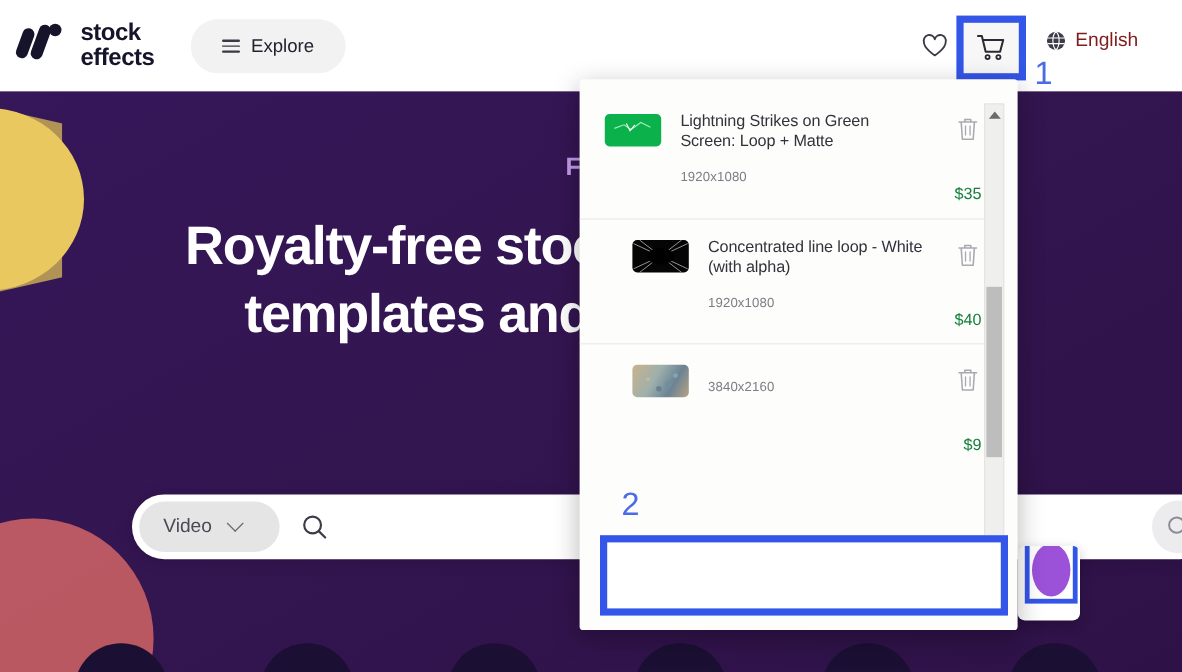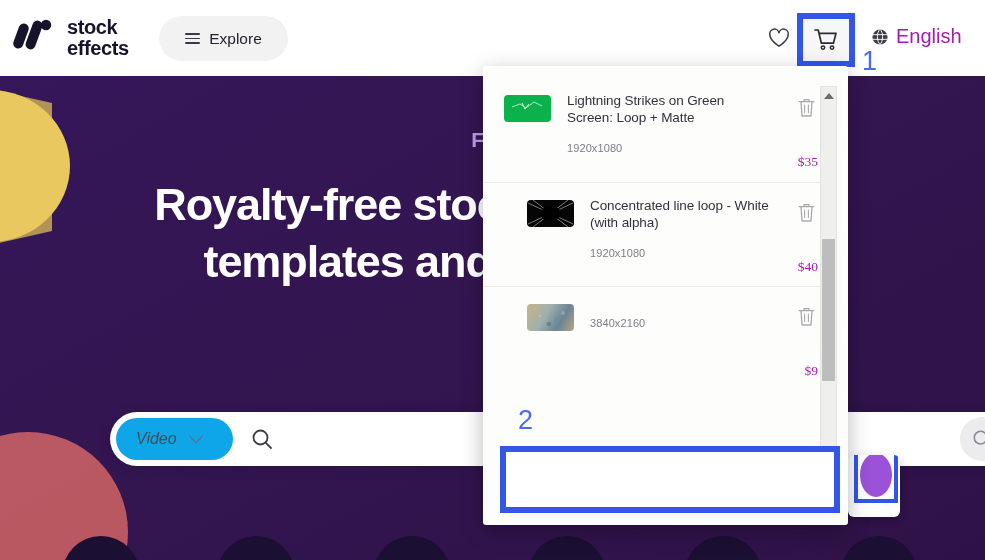--- a/index.html
+++ b/index.html
@@ -45,21 +45,21 @@
     display:flex; align-items:center; justify-content:center; cursor:pointer;
   }
   .step-num {
     position: absolute; font-size: 27px; color: #4a6ae8; font-weight: 400;
     font-family: "Liberation Sans", sans-serif; z-index: 62; line-height: 1;
   }
   .step-1 { left: 862px; top: 48px; }
   .step-2 { left: 518px; top: 407px; }
 
   .lang { position: absolute; left: 871px; top: 25px; display: flex; align-items: center; gap: 7px; cursor: pointer; }
-  .lang-label { font-size: 20px; color: #a21caf; }
+  .lang-label { font-size: 16px; color: #7f1d1d; }
 
   
   .hero {
     position: absolute; left: 0; top: 76px; width: 985px; height: 484px;
     background: linear-gradient(150deg, #35175a 0%, #331550 45%, #2e1247 100%);
     overflow: hidden;
   }
   .blob-yellow-back {
     position: absolute; left: -58px; top: 2px; width: 110px; height: 178px;
     background: #c8a956; opacity: 0.85;
@@ -83,23 +83,23 @@
     font-size: 45px; line-height: 57px; font-weight: 700; color: #ffffff;
     letter-spacing: -1.1px;
   }
 
   .searchbar {
     position: absolute; left: 110px; top: 336px; width: 900px; height: 54px;
     background: #ffffff; border-radius: 27px; display: flex; align-items: center;
     padding: 0 6px; box-shadow: 0 2px 14px rgba(0,0,0,0.13);
   }
   .type-select {
-    height: 42px; min-width: 117px; border-radius: 21px; background: #0ea5e9;
+    height: 42px; min-width: 117px; border-radius: 21px; background: #e5e5e5;
     display: flex; align-items: center; gap: 14px; padding: 0 18px 0 20px;
-    cursor: pointer; border: none; font-style: italic;
+    cursor: pointer; border: none;
   }
   .type-label { font-size: 16px; color: #4a4a57; font-family: "Liberation Sans", sans-serif; }
   .chev { width: 10px; height: 10px; border-right: 1.7px solid #6a6a78; border-bottom: 1.7px solid #6a6a78;
           transform: rotate(45deg) translate(-2px,-2px); }
   .search-ico-wrap { margin-left: 18px; display:flex; align-items:center; cursor:pointer; }
   .search-input {
     flex: 1; border: none; outline: none; font-size: 16px; color: #2a2a36;
     margin-left: 14px; background: transparent; font-family: "Liberation Sans", sans-serif;
   }
   .search-go {
@@ -127,21 +127,21 @@
   .cart-item + .cart-item { border-top: 1px solid #eceae8; padding-left: 44px; }
   .thumb { width: 47px; height: 27px; border-radius: 4px; flex: none; margin-top: 3px; overflow:hidden; position:relative; }
   .thumb.t0 { background: #0bb14b; }
   .thumb.t1 { background: #050505; }
   .thumb.t2 { background: linear-gradient(120deg,#c9b28c 0%,#9fb0ac 40%,#6b8393 70%,#b9a384 100%); }
   .ci-mid { flex: 1; padding-left: 16px; padding-right: 4px; }
   .ci-title { font-size: 13.5px; line-height: 17px; color: #32323c; letter-spacing: -0.1px; }
   .ci-dim { font-size: 11px; color: #7d7d87; margin-top: 16px; letter-spacing: 0.1px; }
   .ci-right { width: 46px; position: relative; flex: none; }
   .trash { position: absolute; right: 4px; top: 5px; cursor: pointer; }
-  .ci-price { position: absolute; right: 2px; top: 62px; font-size: 13.5px; color: #a21caf; font-family: Liberation Serif, serif; }
+  .ci-price { position: absolute; right: 2px; top: 62px; font-size: 13.5px; color: #15803d; }
 
   .scrollbar {
     position: absolute; right: 11px; top: 20px; width: 17px; height: 375px;
     background: #efefed; border: 1px solid #e3e3e0; border-radius: 1px;
   }
   .sb-arrow { position: absolute; left: 0; width: 15px; height: 15px; display:flex; align-items:center; justify-content:center; cursor:pointer; }
   .sb-up { top: 1px; } .sb-down { bottom: 1px; }
   .sb-tri { width: 0; height: 0; border-left: 5px solid transparent; border-right: 5px solid transparent; }
   .sb-up .sb-tri { border-bottom: 6px solid #6b6b6b; }
   .sb-down .sb-tri { border-top: 6px solid #9a9a9a; }

